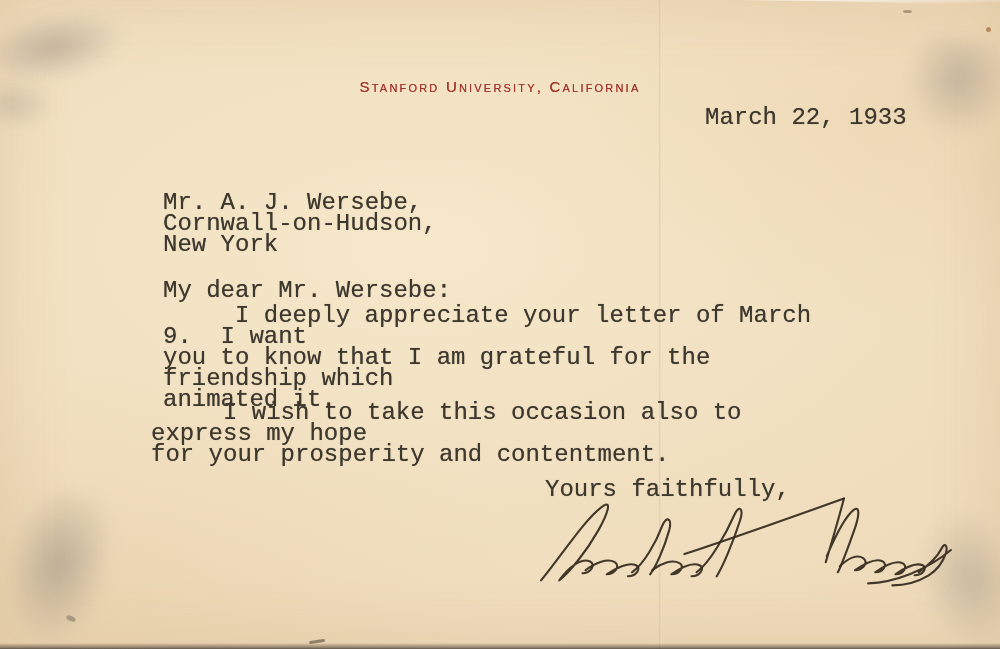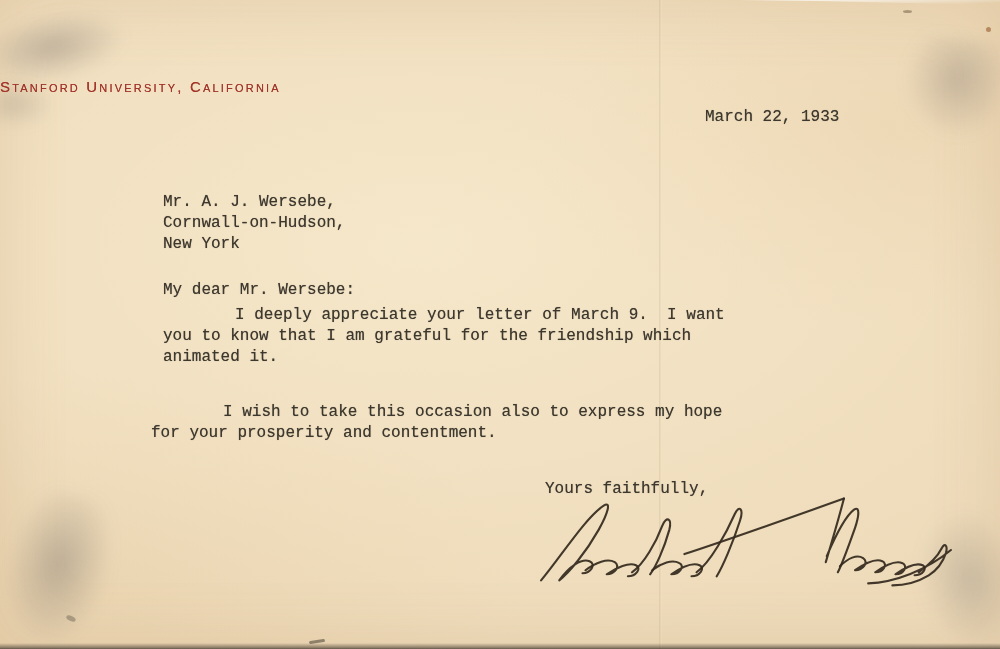--- a/index.html
+++ b/index.html
@@ -74,30 +74,31 @@
   .speck { position: absolute; border-radius: 50%; }
   .speck-a { left: 903px; top: 10px; width: 9px; height: 3px; background: rgba(120,100,75,0.55); }
   .speck-b { left: 986px; top: 27px; width: 5px; height: 5px; background: rgba(150,90,45,0.6); }
   .speck-c { left: 309px; top: 640px; width: 16px; height: 3px; background: rgba(70,62,50,0.55); transform: rotate(-8deg); border-radius: 2px; }
   .speck-d { left: 66px; top: 616px; width: 10px; height: 5px; background: rgba(90,82,70,0.40); transform: rotate(25deg); }
 
   
   .type {
     position: absolute;
     font-family: "Liberation Mono", "DejaVu Sans Mono", monospace;
-    font-size: 16px;
+    font-size: 24px;
     line-height: 21px;
     color: #3d382e;
     text-shadow: 0 0 0.7px rgba(58,52,42,0.65);
     white-space: pre-wrap;
   }
 
   .letterhead {
     position: absolute;
     left: 0; top: 78px; width: 1000px;
+    text-align: center;
     font-family: "Liberation Sans", sans-serif;
     font-variant-caps: small-caps;
     font-size: 15px;
     letter-spacing: 2.2px;
     font-weight: 400;
     color: #a23429;
     text-shadow: 0 0 0.5px rgba(162,52,41,0.8);
   }
 
   .date-line   { left: 705px; top: 107px; }

